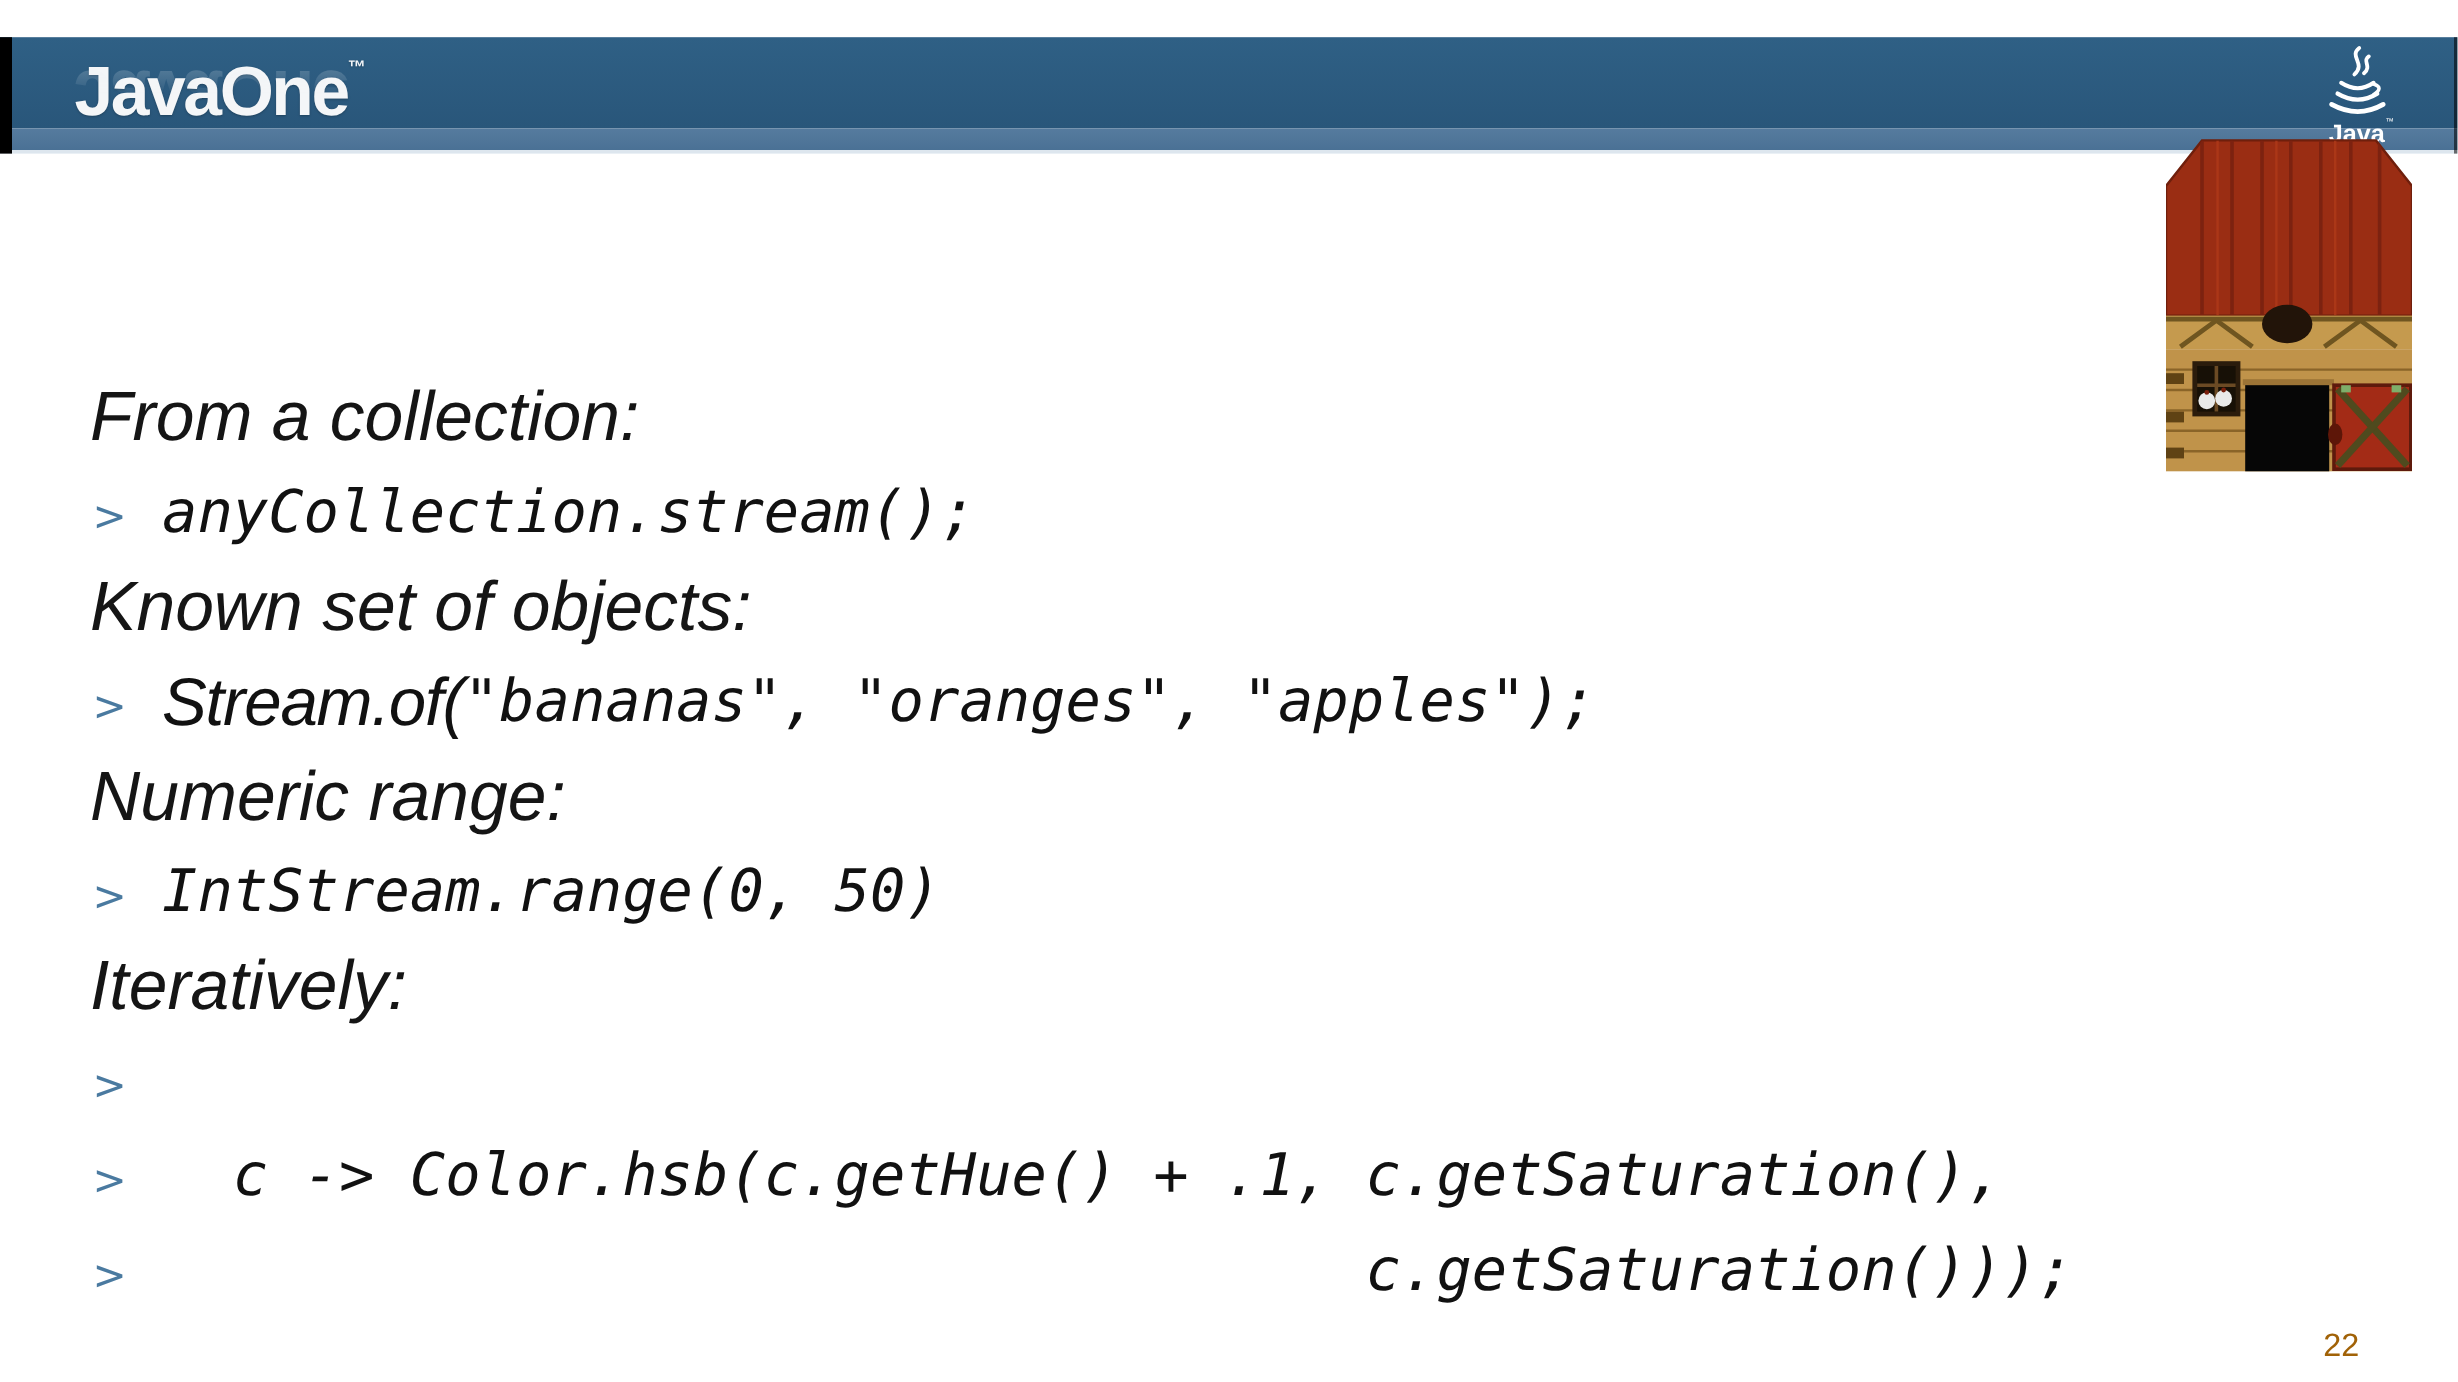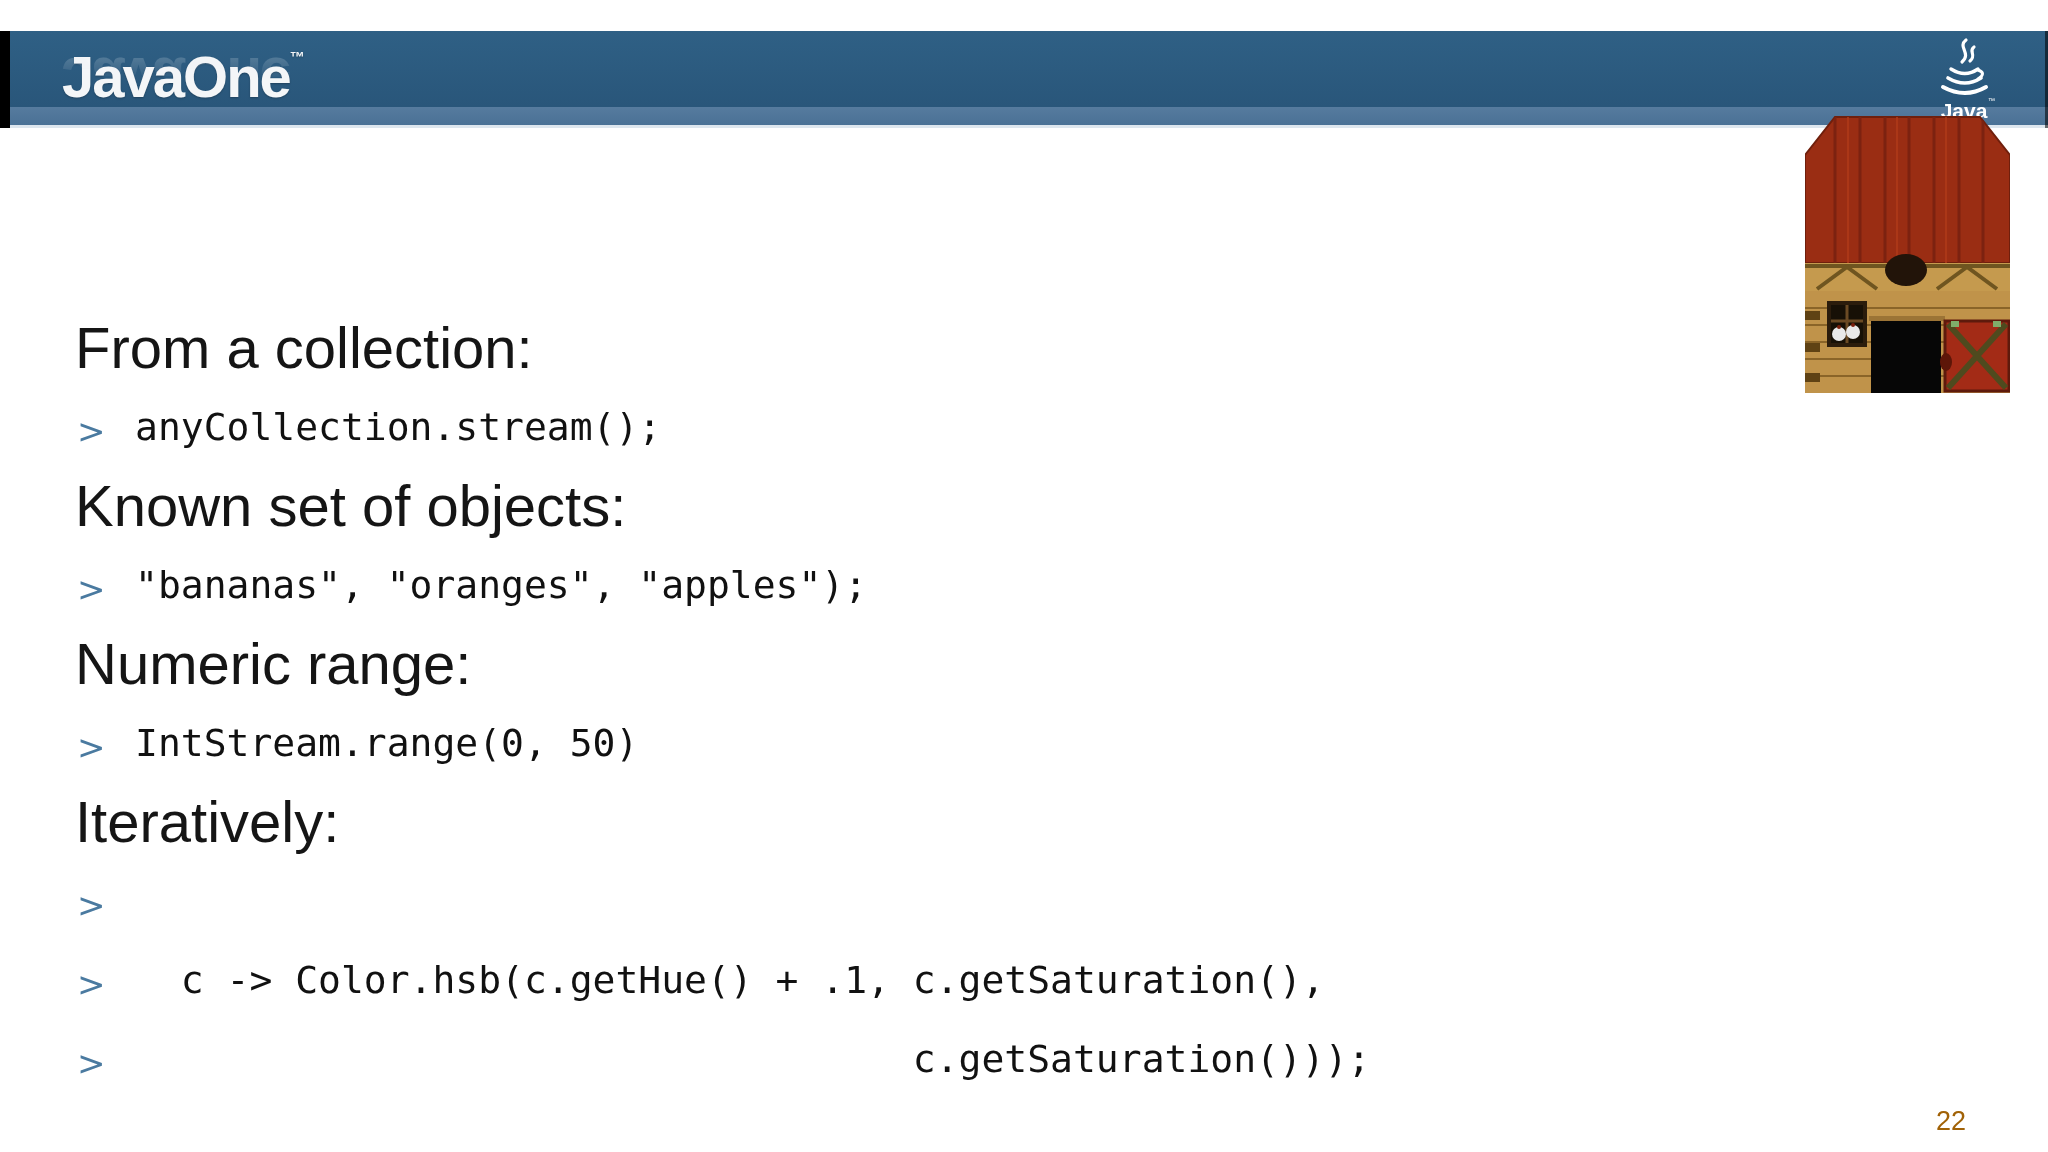--- a/index.html
+++ b/index.html
@@ -26,27 +26,27 @@
            transform:scaleY(-1); transform-origin:center top; pointer-events:none;
            -webkit-mask-image:linear-gradient(to bottom, transparent 42%, rgba(0,0,0,.95) 100%);
            mask-image:linear-gradient(to bottom, transparent 42%, rgba(0,0,0,.95) 100%); }
 
   .java-logo { position:absolute; left:1932px; top:6px; width:64px; height:88px; }
 
   
   .title { position:absolute; left:75px; top:164px; font-size:78px; line-height:1.15;
            color:#2b5d85; }
 
-  .content { position:absolute; left:75px; top:308px; width:1900px; }
+  .content { position:absolute; left:75px; top:308px; width:1900px;font-style:italic; }
   .row { height:79px; display:flex; align-items:center; }
   .heading { font-size:58px; color:#151515; white-space:pre; }
   .bullet-cell { flex:0 0 60px; width:60px; font-size:34px; color:#4a7aa0;
                  padding-left:2px; position:relative; top:4px;
                  font-family:"DejaVu Sans","Liberation Sans",sans-serif; }
-  .code { font-family:"DejaVu Sans Mono","Liberation Mono",monospace; font-size:38px;
+  .code { font-family:"DejaVu Sans Mono","Liberation Mono",monospace; font-size:49px;
           color:#111; white-space:pre;text-align:right; }
   .code-sans { font-family:"Liberation Sans","DejaVu Sans",sans-serif; font-size:56px;
                color:#111; white-space:pre; letter-spacing:-1px; }
 
   .page-number { position:absolute; left:1936px; top:1106px; font-size:27px; color:#a16207; }
 
   .barn { position:absolute; left:1805px; top:115px; width:205px; height:278px; }
 </style>
 </head>
 <body>
@@ -158,20 +158,21 @@
       <span class="bullet-cell">&gt;</span>
       <span class="code">anyCollection.stream();</span>
     </div>
 
     <div class="row">
       <span class="heading">Known set of objects:</span>
     </div>
 
     <div class="row">
       <span class="bullet-cell">&gt;</span>
+      <span class="code-sans">Stream.of(</span>
       <span class="code">"bananas", "oranges", "apples");</span>
     </div>
 
     <div class="row">
       <span class="heading">Numeric range:</span>
     </div>
 
     <div class="row">
       <span class="bullet-cell">&gt;</span>
       <span class="code">IntStream.range(0, 50)</span>

